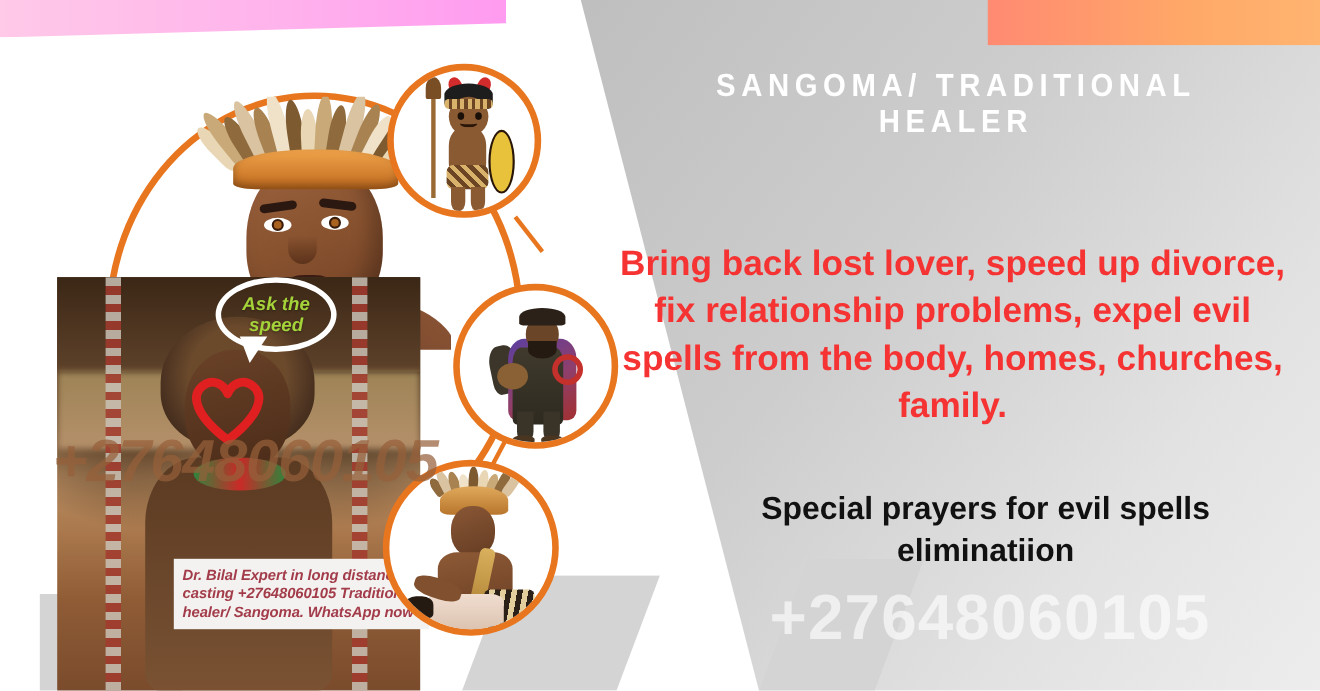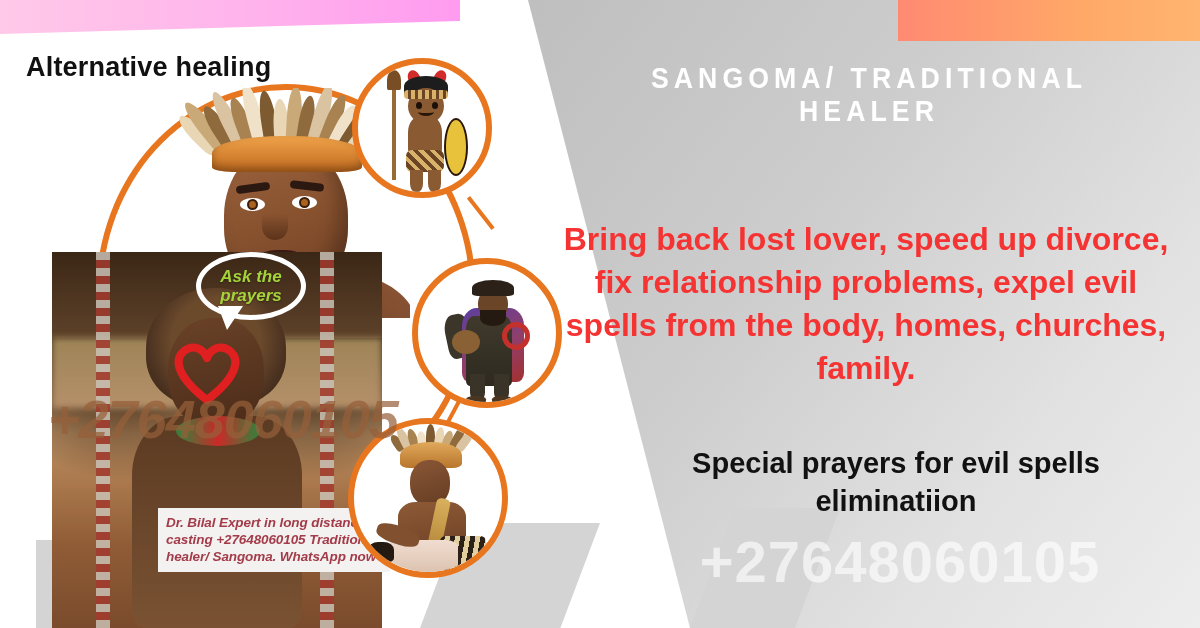--- a/index.html
+++ b/index.html
@@ -278,21 +278,20 @@
     <div class="strip-pink"></div>
     <div class="strip-orange"></div>
   </div>
 
   <div class="grey-panel"></div>
 
   <div class="stripe stripe-a"></div>
   <div class="stripe stripe-b"></div>
   <div class="stripe stripe-c"></div>
 
-  <div class="alt-heading">Alternative healing</div>
 
   <div class="big-ellipse"></div>
 
   <div class="main-figure">
     <div class="mf-shoulderL"></div>
     <div class="mf-shoulderR"></div>
     <div class="mf-sash"></div>
     <div class="mf-neck"></div>
     <div class="mf-face"></div>
     <div class="mf-brow l"></div>
@@ -340,21 +339,21 @@
       <svg viewBox="0 0 74 68" width="74" height="68">
         <path d="M37 62 C 8 40, 3 22, 14 13 C 24 5, 34 12, 37 20 C 40 12, 50 5, 60 13 C 71 22, 66 40, 37 62 Z" fill="none" stroke="#e02020" stroke-width="8" stroke-linejoin="round"></path>
       </svg>
     </div>
   </div>
 
   <div class="photo-watermark">+27648060105</div>
 
   <div class="bubble-tail"></div>
   <div class="bubble">
-    <div class="bubble-text">Ask the prayers</div>
+    <div class="bubble-text">Ask the speed</div>
   </div>
 
   <div class="photo-caption">
     <div>Dr. Bilal Expert in long distance</div>
     <div>casting +27648060105 Traditional</div>
     <div>healer/ Sangoma. WhatsApp now</div>
   </div>
 
   <div class="connector conn1"></div>
   <div class="connector conn2"></div>

